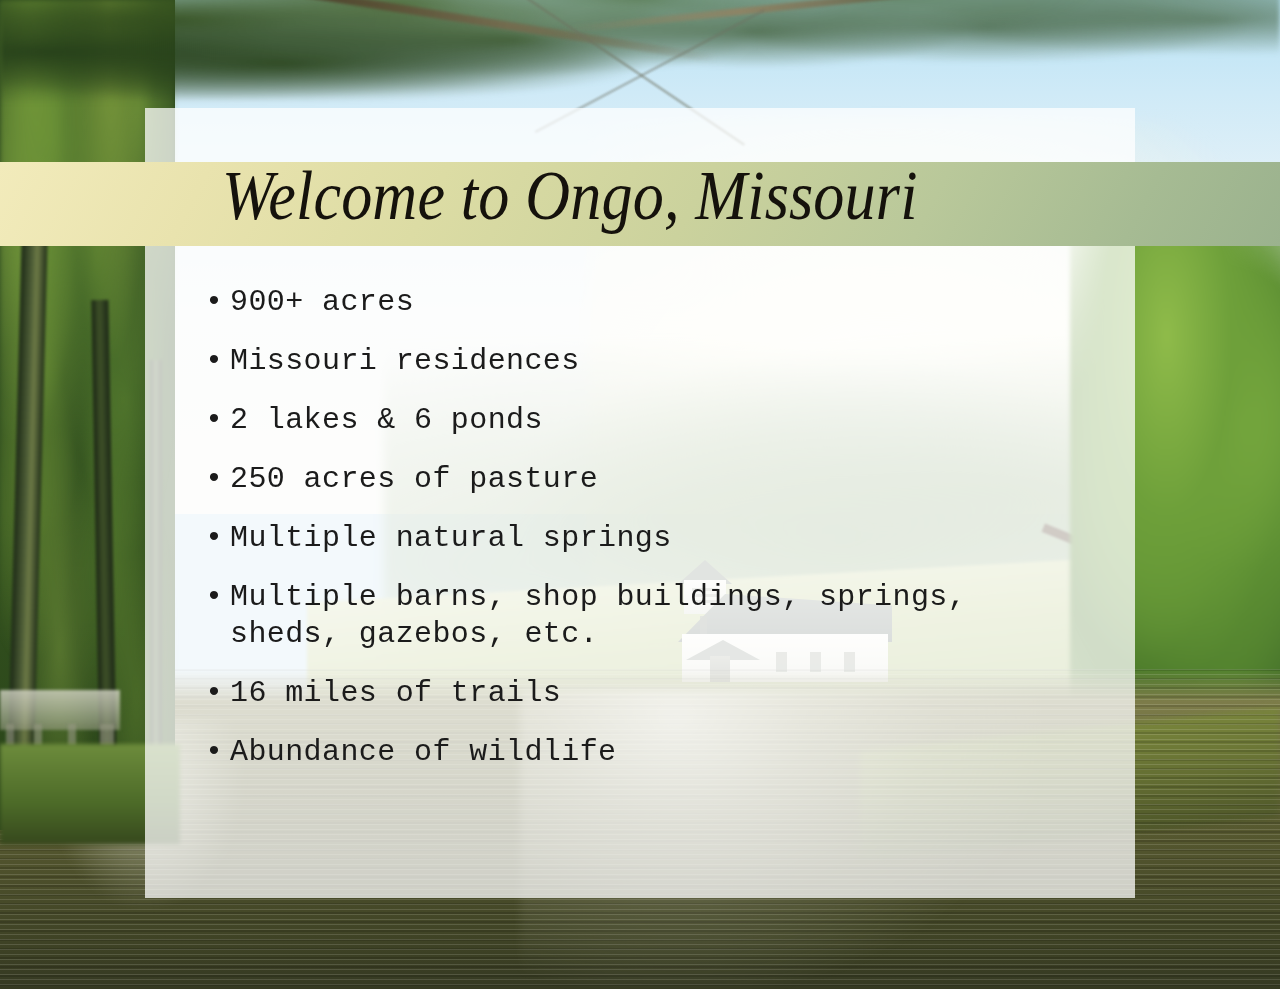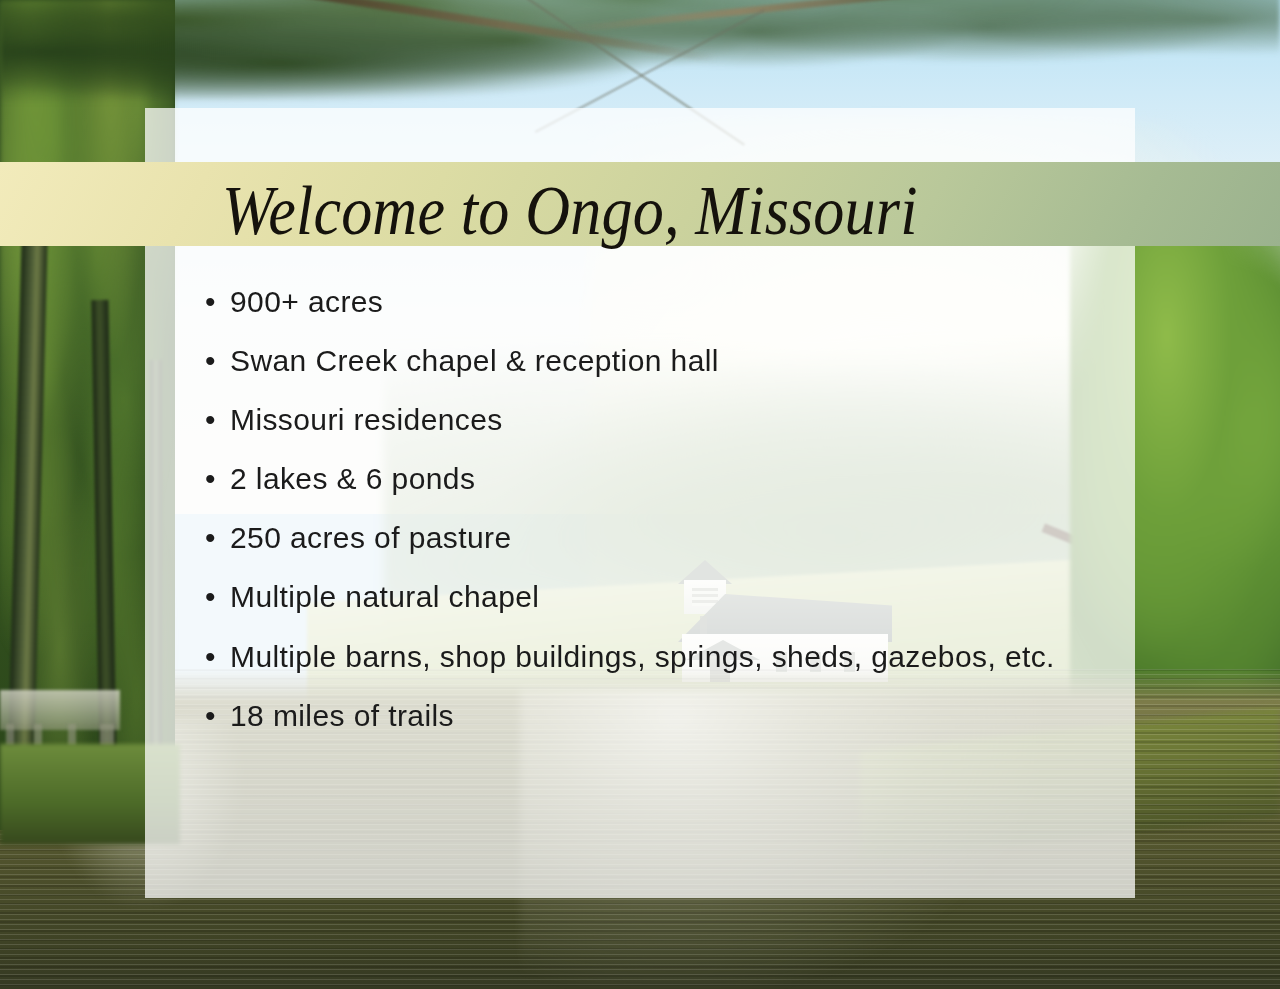--- a/index.html
+++ b/index.html
@@ -391,21 +391,21 @@
     width: 1280px; height: 84px;
     background: linear-gradient(118deg,
       #f2ebbb 0%,
       #e9e3ae 16%,
       #dcdca4 34%,
       #cbd29d 54%,
       #b9c89a 72%,
       #a6bb93 88%,
       #9bb28e 100%);
     display: flex;
-    align-items: flex-end;
+    align-items: flex-start;
   }
   .title-text {
     margin-left: 222px;
     font-family: "Liberation Serif", "DejaVu Serif", serif;
     font-style: italic;
     font-size: 69px;
     line-height: 1;
     color: #15120c;
     letter-spacing: 0.2px;
     transform: scaleX(0.90);
@@ -423,20 +423,21 @@
     padding: 0;
     color: #1b1b1b;
     font-size: 30px;
     letter-spacing: .4px;
   }
   .bullets li {
     position: relative;
     padding-left: 25px;
     margin: 0 0 22.5px 0;
     line-height: 1.22;
+    font-family: Liberation Mono, monospace;
   }
   .bullets li::before {
     content: "\2022";
     position: absolute;
     left: 0; top: 0;
     font-size: 30px;
     line-height: 1.22;
     color: #1b1b1b;
   }
 </style>
@@ -495,22 +496,22 @@
   </div>
 
   <div class="panel"></div>
 
   <div class="title-banner">
     <div class="title-text">Welcome to Ongo, Missouri</div>
   </div>
 
   <ul class="bullets">
     <li>900+ acres</li>
-    <li>Swan Creek chapel &amp; reception hall</li>
     <li>Missouri residences</li>
     <li>2 lakes &amp; 6 ponds</li>
     <li>250 acres of pasture</li>
-    <li>Multiple natural chapel</li>
+    <li>Multiple natural springs</li>
     <li>Multiple barns, shop buildings, springs, sheds, gazebos, etc.</li>
-    <li>18 miles of trails</li>
+    <li>16 miles of trails</li>
+    <li>Abundance of wildlife</li>
   </ul>
 
 </div>
 
 </body></html>

